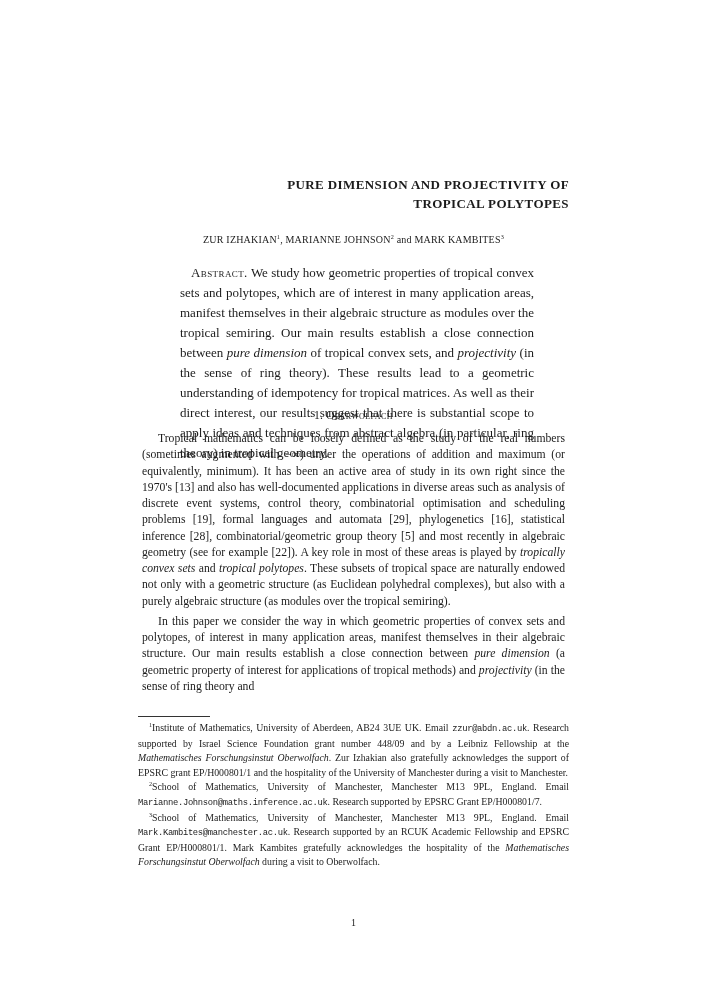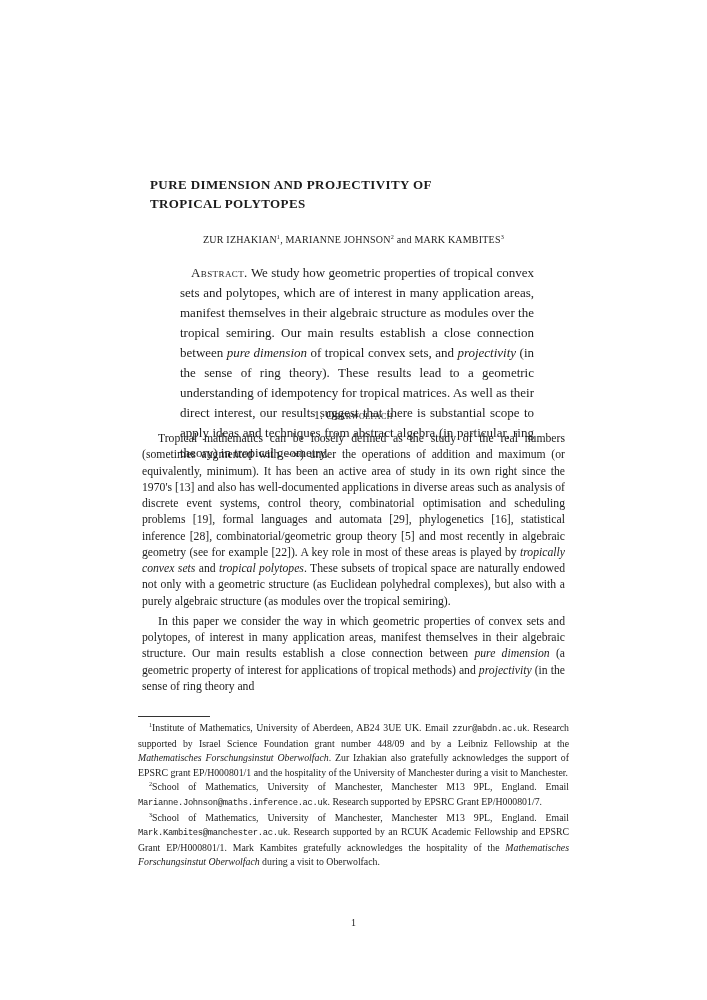--- a/index.html
+++ b/index.html
@@ -12,24 +12,24 @@
     width: 707px;
     height: 1000px;
     background: #ffffff;
     overflow: hidden;
     font-family: "Liberation Serif", "DejaVu Serif", serif;
     color: #1b1b1b;
   }
   .title {
     position: absolute;
     top: 175px;
-    left: 150px;
+    left: 138px;
     width: 431px;
     margin: 0;
-    text-align: left;
+    text-align: right;
     font-size: 13px;
     font-weight: 700;
     line-height: 19px;
     letter-spacing: 0.4px;
   }
   .title-line { display: block; }
   .authors {
     position: absolute;
     top: 234px;
     left: 118px;

